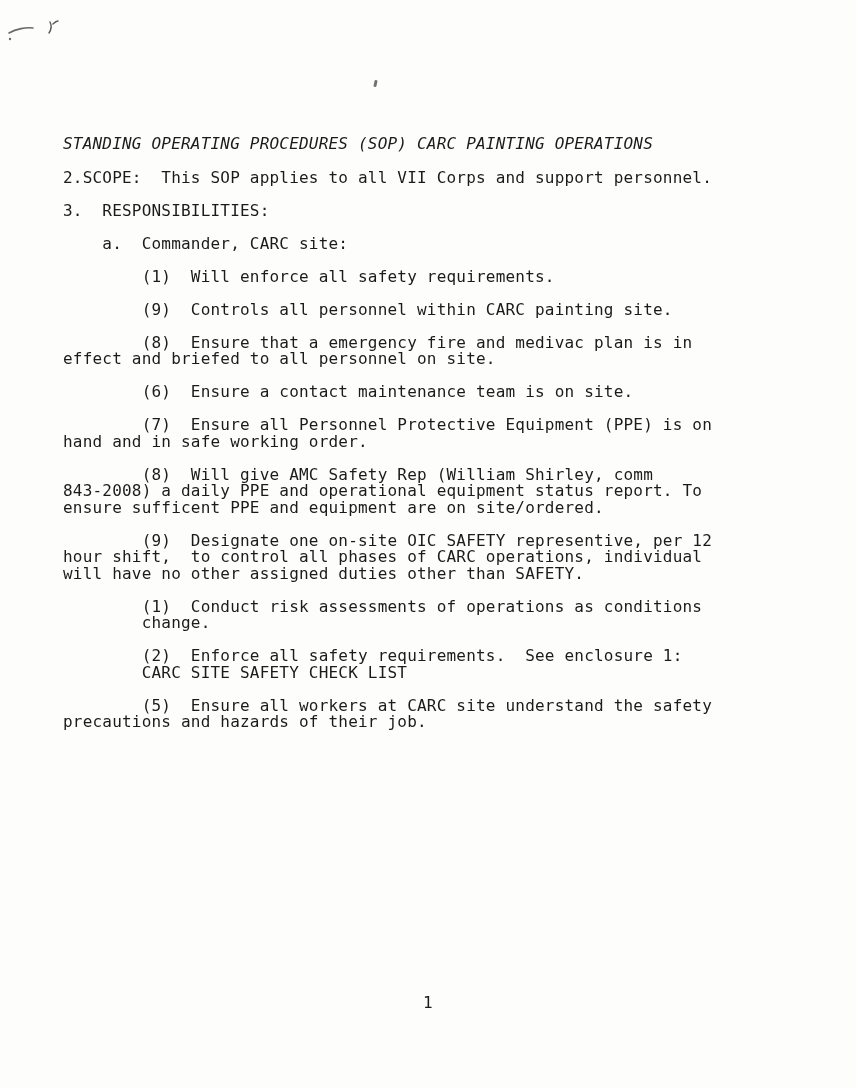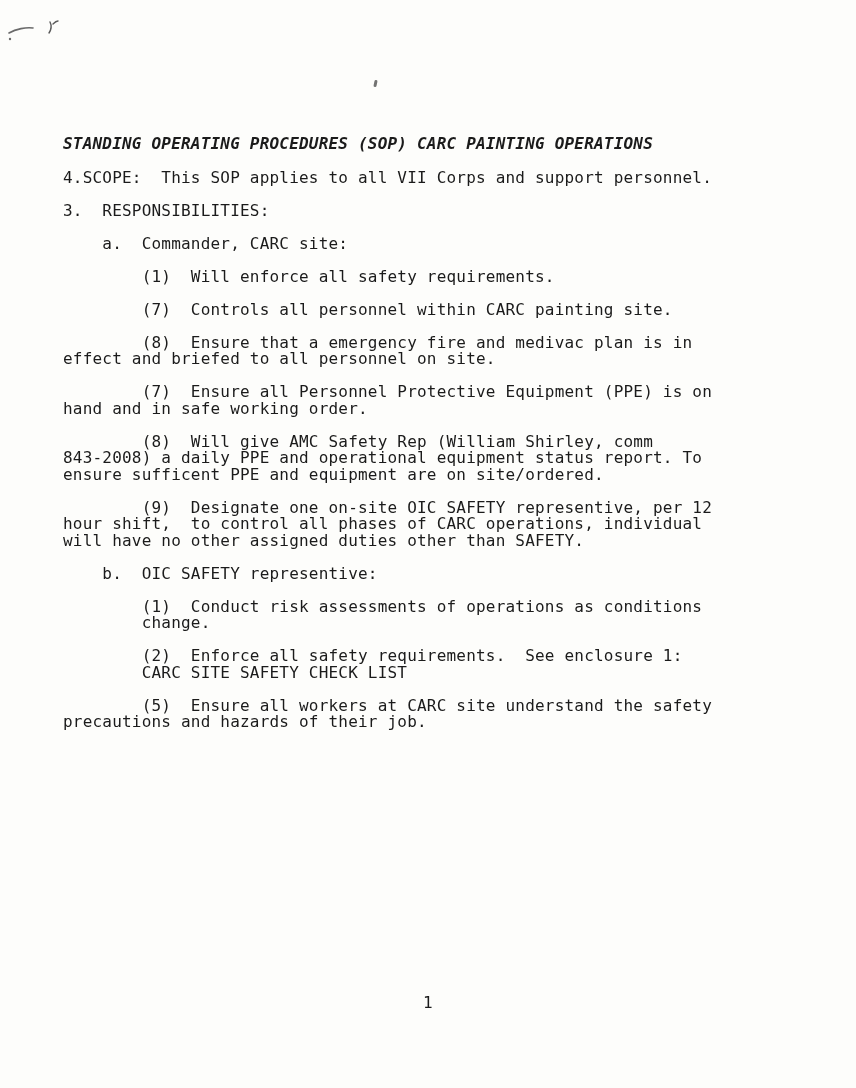--- a/index.html
+++ b/index.html
@@ -21,21 +21,21 @@
   .content {
     position: absolute;
     left: 63px;
     top: 136px;
     width: 740px;
   }
   .doc-title {
     font-size: 16px;
     line-height: 16.5px;
     font-style: italic;
-    font-weight: bold;
+    font-weight: normal;
     letter-spacing: 0.2px;
     white-space: pre-wrap;
     margin-bottom: 17px;
   }
   .para {
     font-size: 16px;
     line-height: 16.5px;
     white-space: pre-wrap;
     margin-bottom: 16.5px;
     letter-spacing: 0.2px;
@@ -77,36 +77,36 @@
     <path d="M3 21 C 10 17, 20 15, 27 16" stroke="#6a6a6a" stroke-width="1.6" fill="none" stroke-linecap="round"></path>
     <path d="M44 10 C 46 14, 45 18, 43 21 M 47 12 C 49 10, 50 9, 52 9" stroke="#5a5a5a" stroke-width="1.4" fill="none" stroke-linecap="round"></path>
     <circle cx="4" cy="27" r="1.2" fill="#6a6a6a"></circle>
   </svg>
 
   <div class="stray-mark"></div>
 
   <div class="content">
     <div class="doc-title">STANDING OPERATING PROCEDURES (SOP) CARC PAINTING OPERATIONS</div>
     <div id="paragraphs">
-        <div class="para">4.SCOPE:  This SOP applies to all VII Corps and support personnel.</div>
+        <div class="para">2.SCOPE:  This SOP applies to all VII Corps and support personnel.</div>
         <div class="para">3.  RESPONSIBILITIES:</div>
         <div class="para">    a.  Commander, CARC site:</div>
         <div class="para">        (1)  Will enforce all safety requirements.</div>
-        <div class="para">        (7)  Controls all personnel within CARC painting site.</div>
+        <div class="para">        (9)  Controls all personnel within CARC painting site.</div>
         <div class="para">        (8)  Ensure that a emergency fire and medivac plan is in
 effect and briefed to all personnel on site.</div>
+        <div class="para">        (6)  Ensure a contact maintenance team is on site.</div>
         <div class="para">        (7)  Ensure all Personnel Protective Equipment (PPE) is on
 hand and in safe working order.</div>
         <div class="para">        (8)  Will give AMC Safety Rep (William Shirley, comm
 843-2008) a daily PPE and operational equipment status report. To
 ensure sufficent PPE and equipment are on site/ordered.</div>
         <div class="para">        (9)  Designate one on-site OIC SAFETY representive, per 12
 hour shift,  to control all phases of CARC operations, individual
 will have no other assigned duties other than SAFETY.</div>
-        <div class="para">    b.  OIC SAFETY representive:</div>
         <div class="para">        (1)  Conduct risk assessments of operations as conditions
         change.</div>
         <div class="para">        (2)  Enforce all safety requirements.  See enclosure 1:
         CARC SITE SAFETY CHECK LIST</div>
         <div class="para">        (5)  Ensure all workers at CARC site understand the safety
 precautions and hazards of their job.</div>
       </div>
   </div>
 
   <div class="page-number">1</div>

